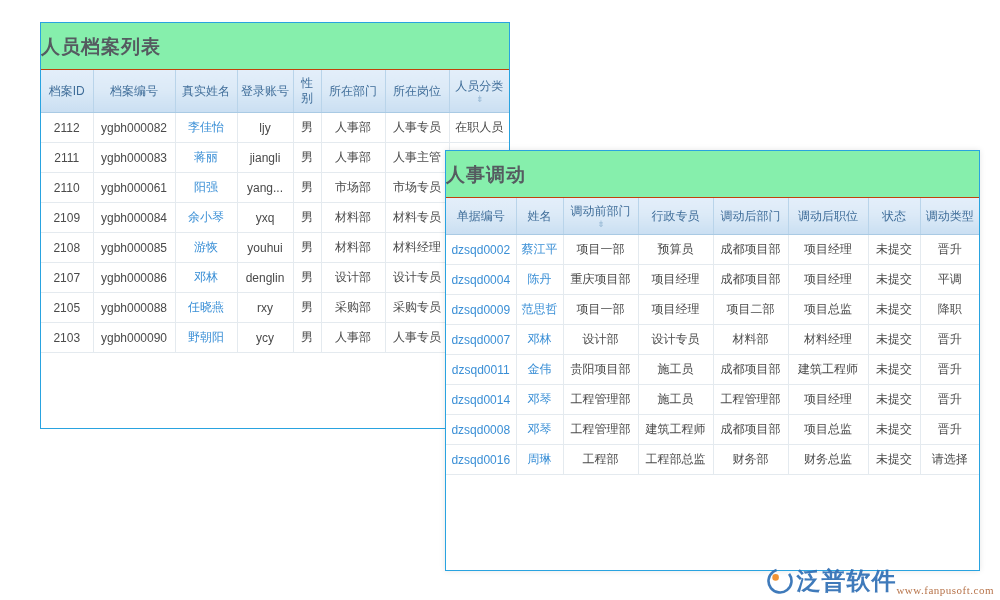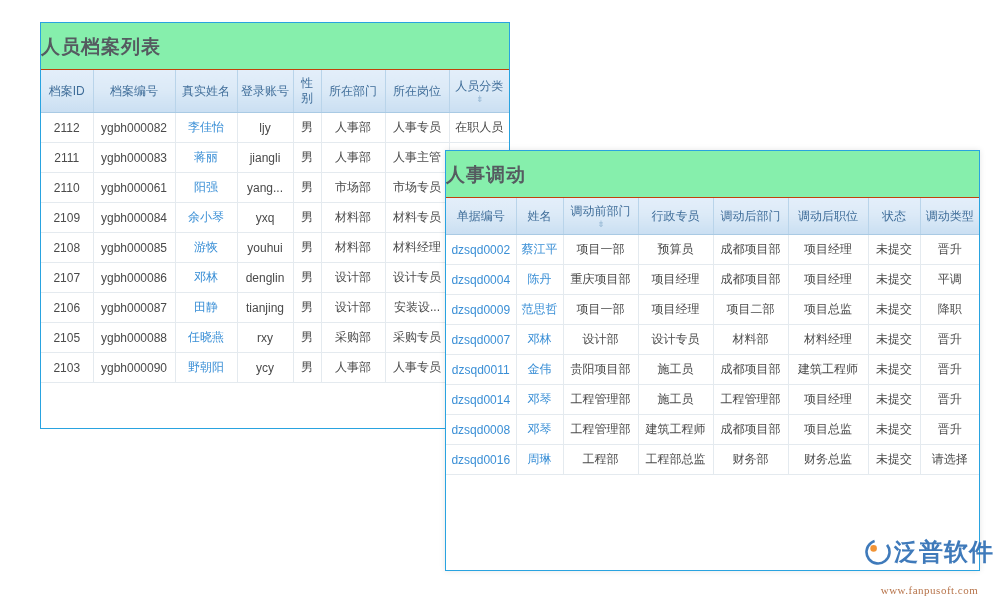--- a/index.html
+++ b/index.html
@@ -128,21 +128,21 @@
   #tbl-transfer col.t6 { width: 52px; }
   #tbl-transfer col.t7 { width: 59px; }
 
   .watermark {
     position: absolute;
     right: 6px;
     bottom: 4px;
     z-index: 5;
     pointer-events: none;
     display: flex;
-    flex-direction: column;
+    flex-direction: row;
     align-items: center;
     opacity: 0.92;
   }
   .wm-row { display: flex; align-items: center; }
   .wm-logo {
     width: 26px; height: 26px;
     margin-right: 3px;
     position: relative;
   }
   .wm-text {
@@ -261,30 +261,20 @@
           <td>2107</td>
           <td>ygbh000086</td>
           <td><span class="link">邓林</span></td>
           <td>denglin</td>
           <td>男</td>
           <td>设计部</td>
           <td>设计专员</td>
           <td></td>
         </tr>
         <tr>
-          <td>2106</td>
-          <td>ygbh000087</td>
-          <td><span class="link">田静</span></td>
-          <td>tianjing</td>
-          <td>男</td>
-          <td>设计部</td>
-          <td>安装设...</td>
-          <td></td>
-        </tr>
-        <tr>
           <td>2105</td>
           <td>ygbh000088</td>
           <td><span class="link">任晓燕</span></td>
           <td>rxy</td>
           <td>男</td>
           <td>采购部</td>
           <td>采购专员</td>
           <td></td>
         </tr>
         <tr>

